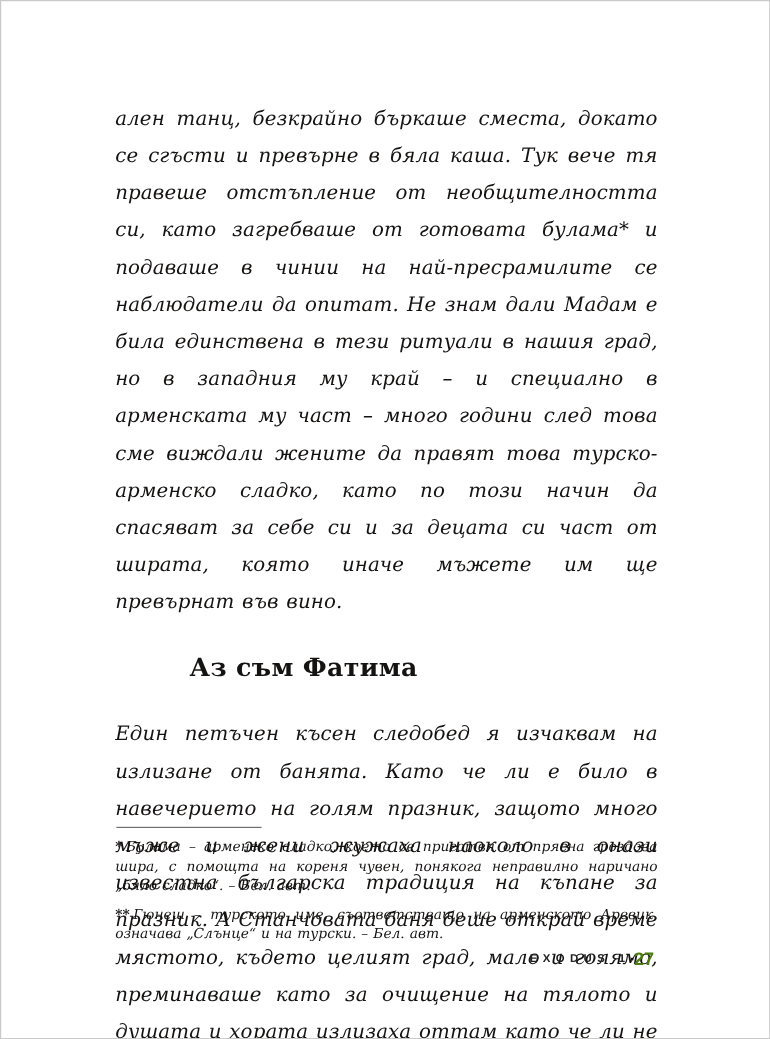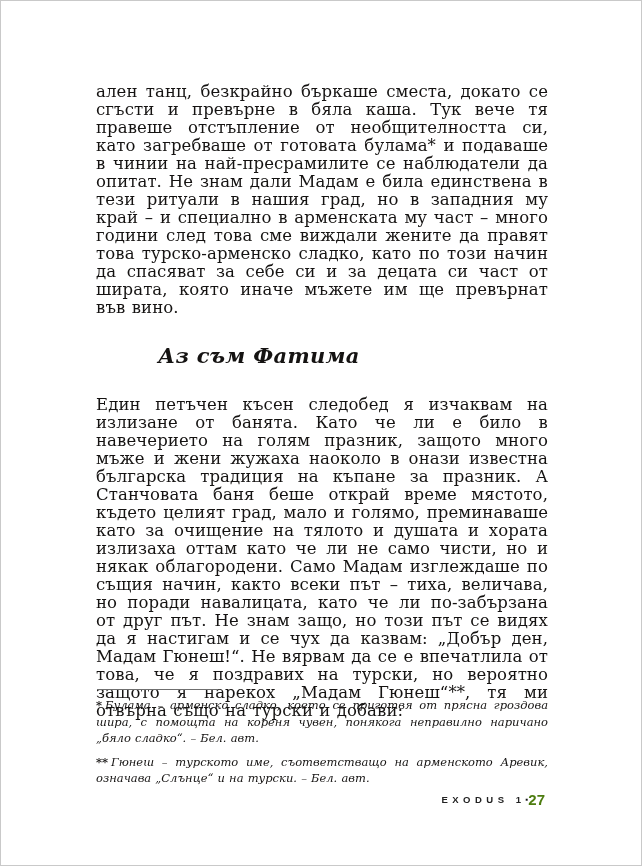--- a/index.html
+++ b/index.html
@@ -18,29 +18,29 @@
     font-family: "DejaVu Serif", serif;
     color: #151312;
   }
   .text-block {
     position: absolute;
     left: 95px;
     top: 82px;
     width: 452px;
   }
   .body-par {
+    font-style: italic;
     font-size: 16.5px;
-    line-height: 18px;
+    line-height: 31px;
     text-align: justify;
     margin: 0;
     letter-spacing: 0.1px;
     word-spacing: 1px;
   }
   .section-heading {
-    font-style: italic;
     font-weight: bold;
     font-size: 21px;
     margin: 26px 0 28px 62px;
     letter-spacing: 0.3px;
   }
   .footnote-sep {
     position: absolute;
     left: 96px;
     top: 688px;
     width: 121px;

